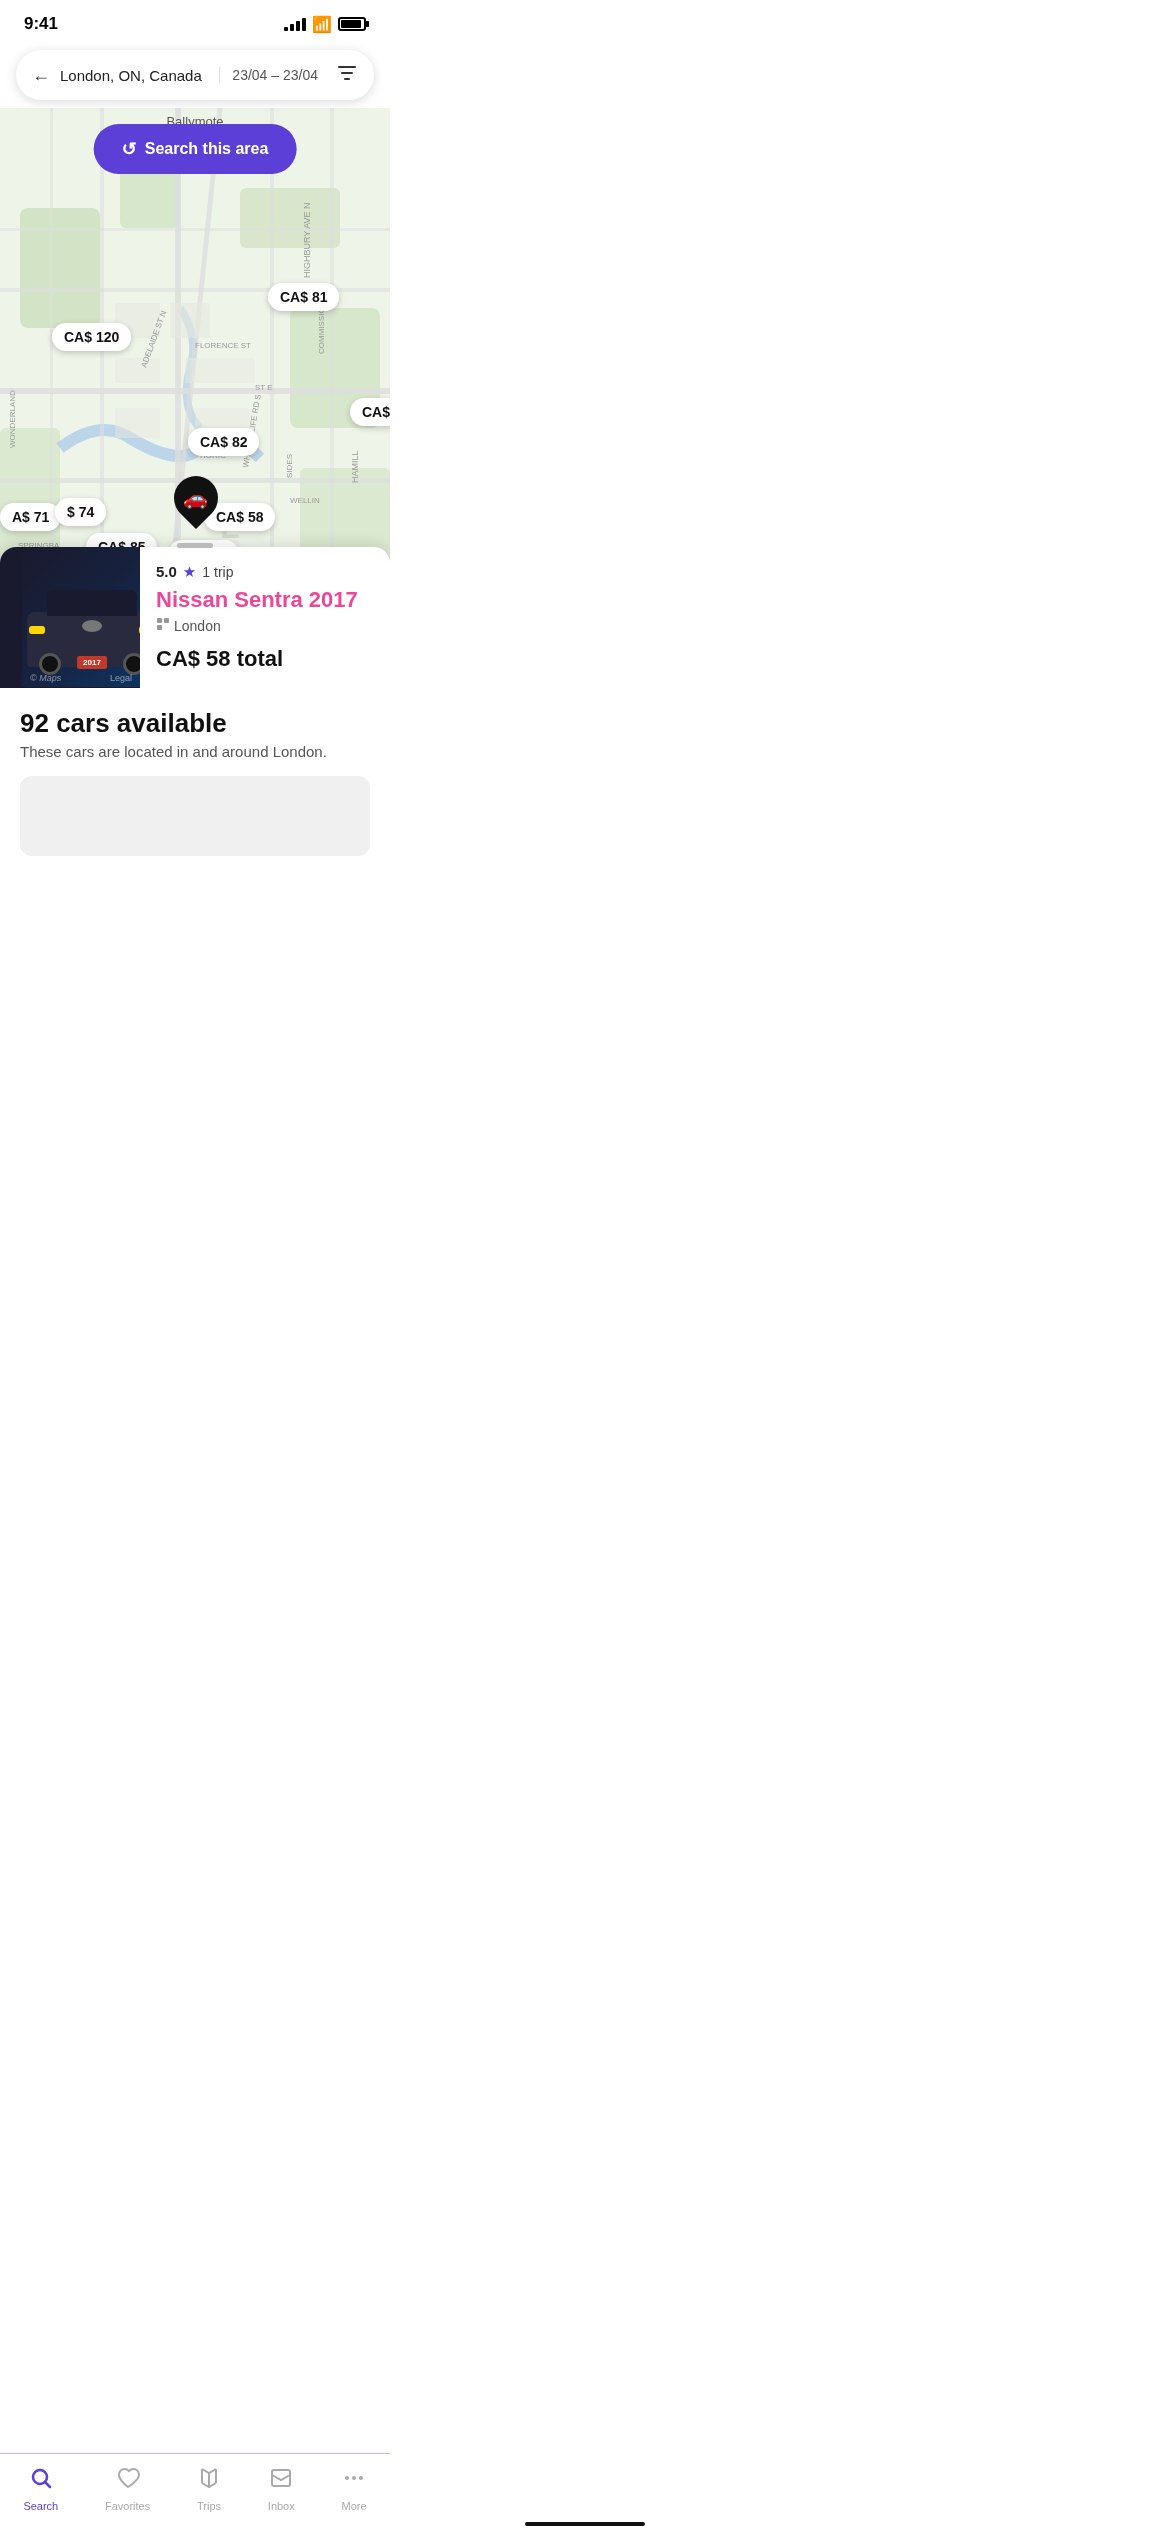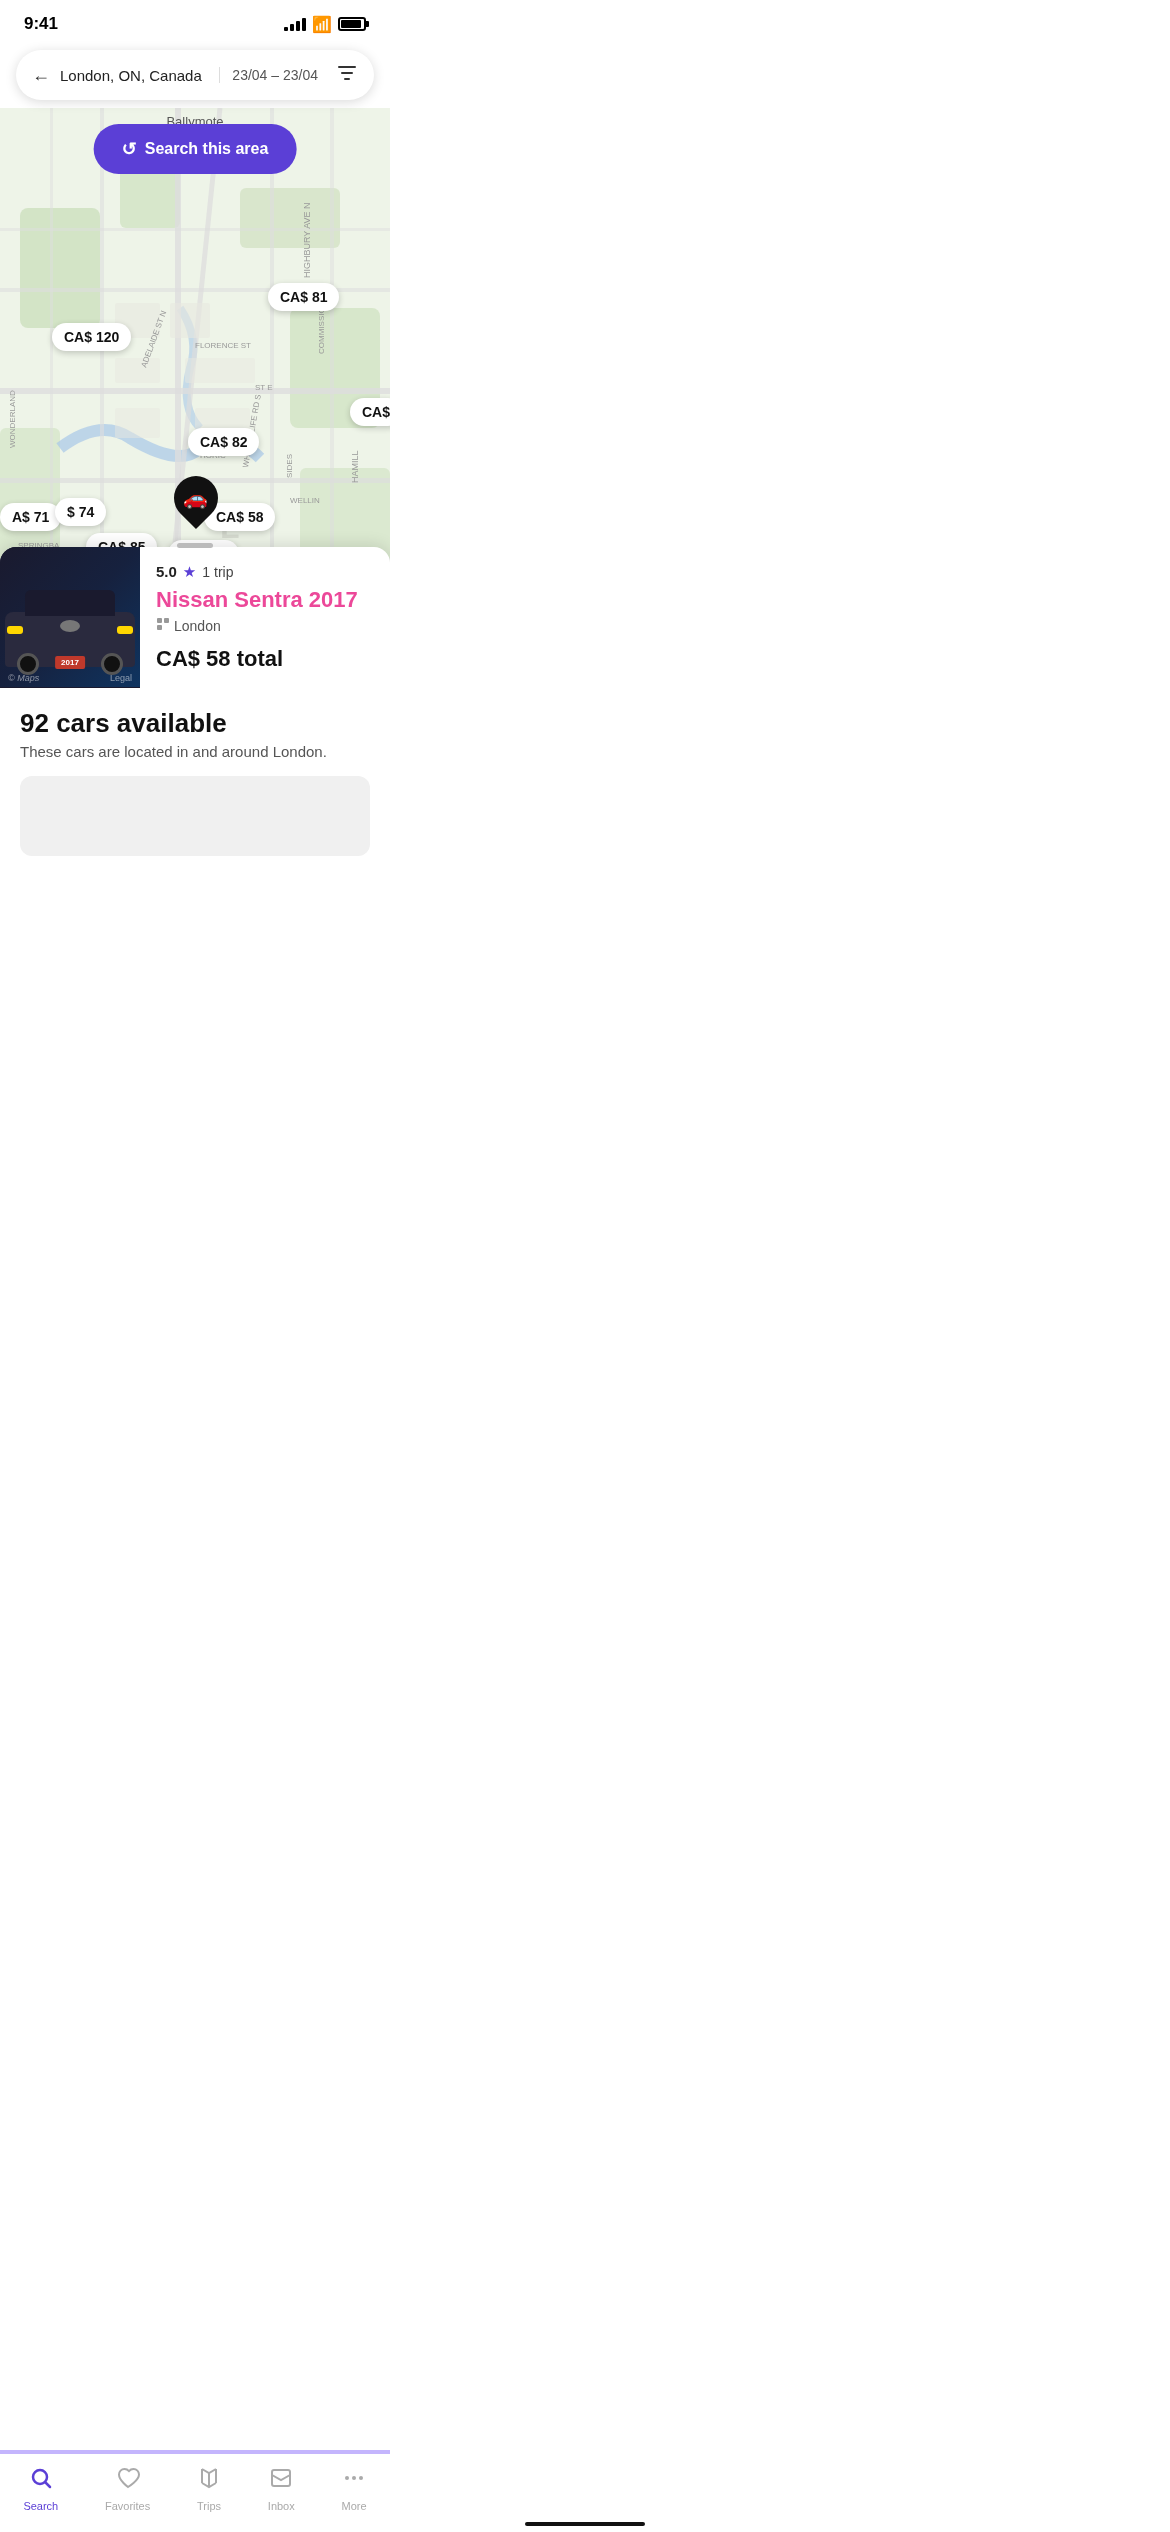--- a/index.html
+++ b/index.html
@@ -148,20 +148,21 @@
     }
     .map-car-card .car-img {
       width: 140px;
       min-height: 130px;
       background: #1a1a2e;
       display: flex;
       align-items: center;
       justify-content: center;
       overflow: hidden;
       flex-shrink: 0;
+      padding-left: 22px;
     }
     .car-img-placeholder {
       width: 140px;
       height: 140px;
       background: linear-gradient(135deg, #1a1a2e 0%, #16213e 50%, #0f3460 100%);
       display: flex;
       align-items: flex-end;
       justify-content: center;
       padding-bottom: 8px;
       position: relative;
@@ -334,21 +335,21 @@
       overflow: hidden;
     }
 
     
     .bottom-nav {
       position: fixed;
       bottom: 0;
       left: 0;
       width: 390px;
       background: #fff;
-      border-top: 4px solid #c4b5fd;
+      border-top: 1px solid #c4b5fd;
       display: flex;
       justify-content: space-around;
       align-items: center;
       padding: 12px 0 20px;
       z-index: 200;
       margin-top: 30px;
     }
     .nav-item {
       display: flex;
       flex-direction: column;

